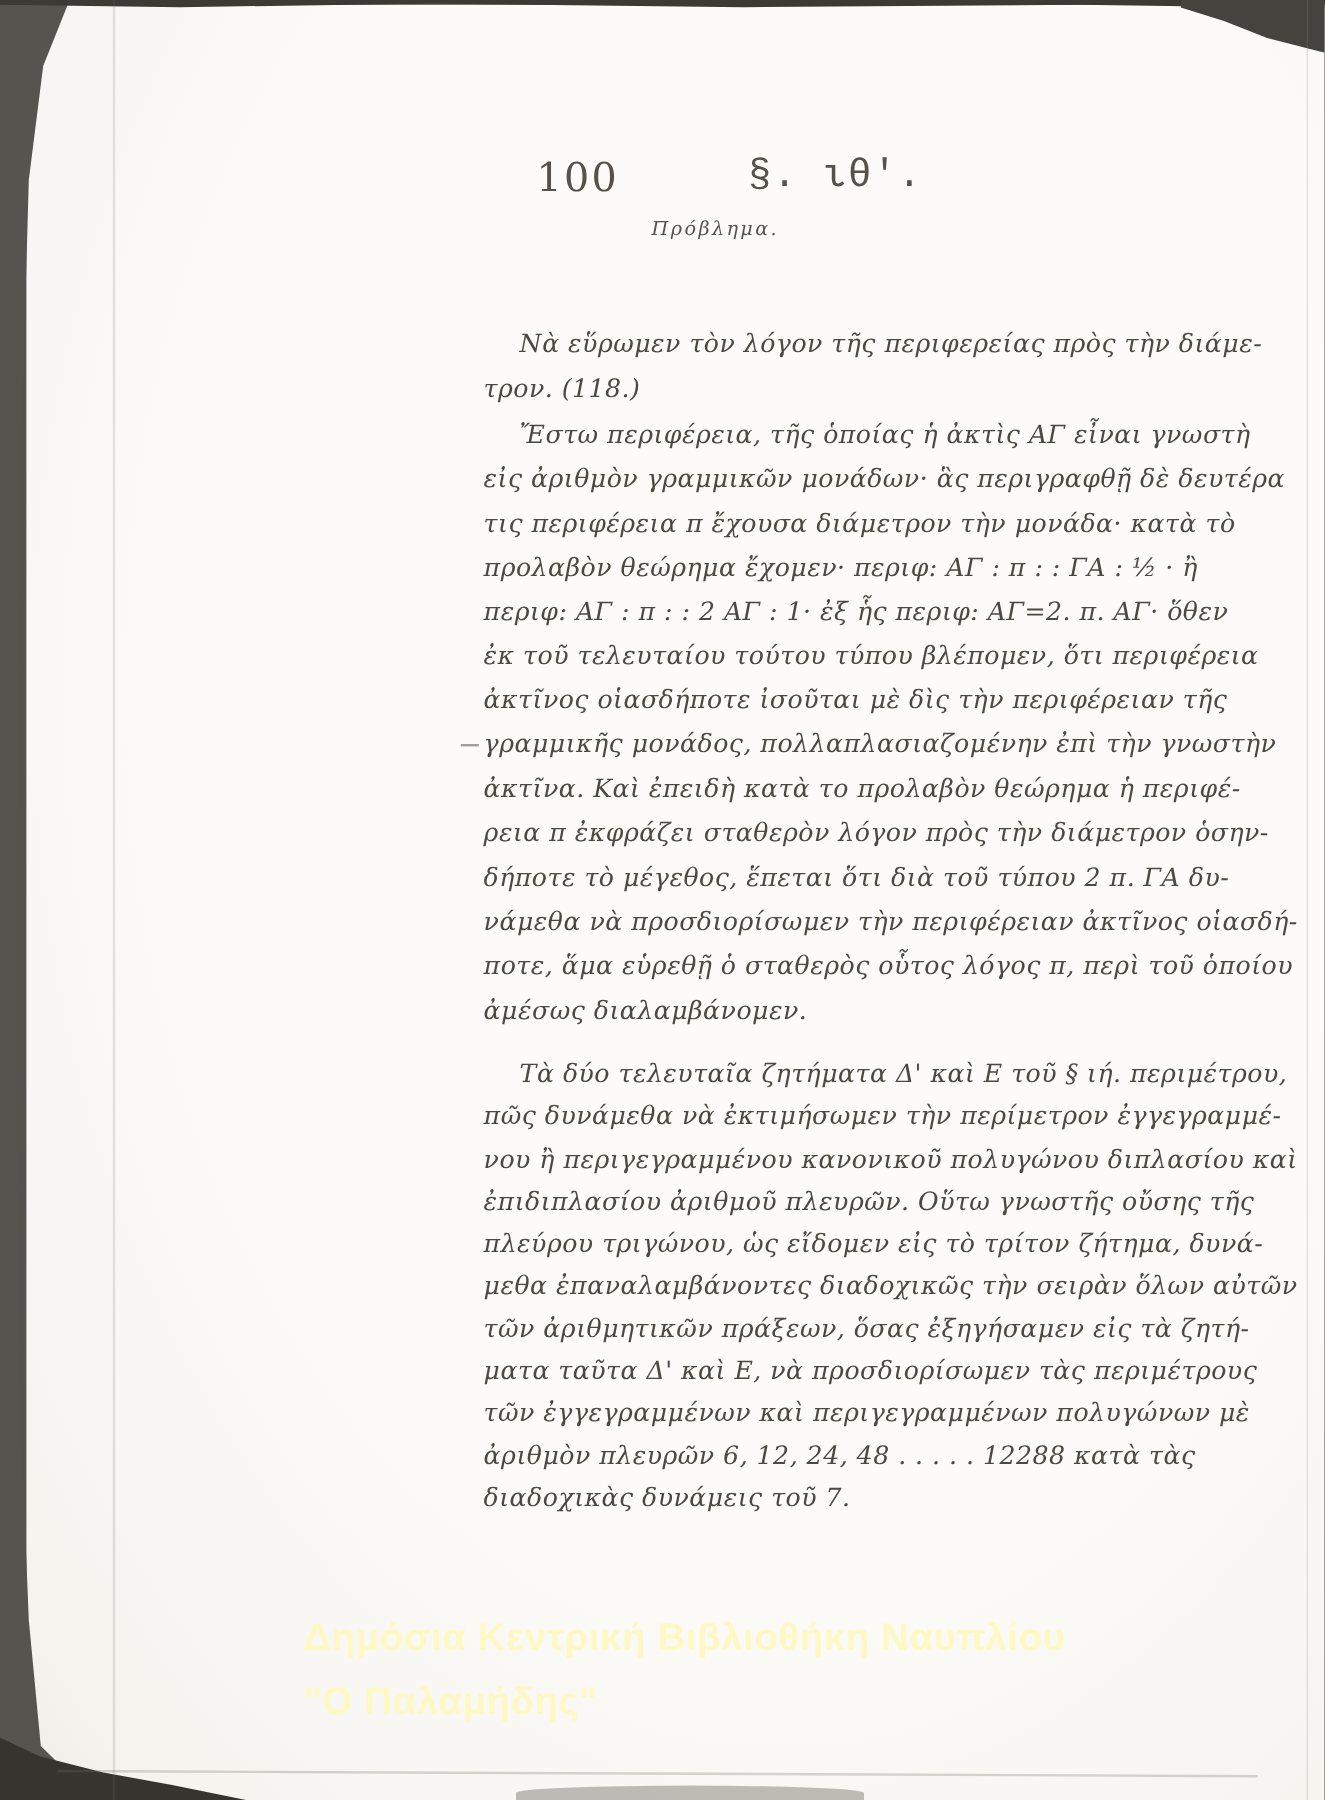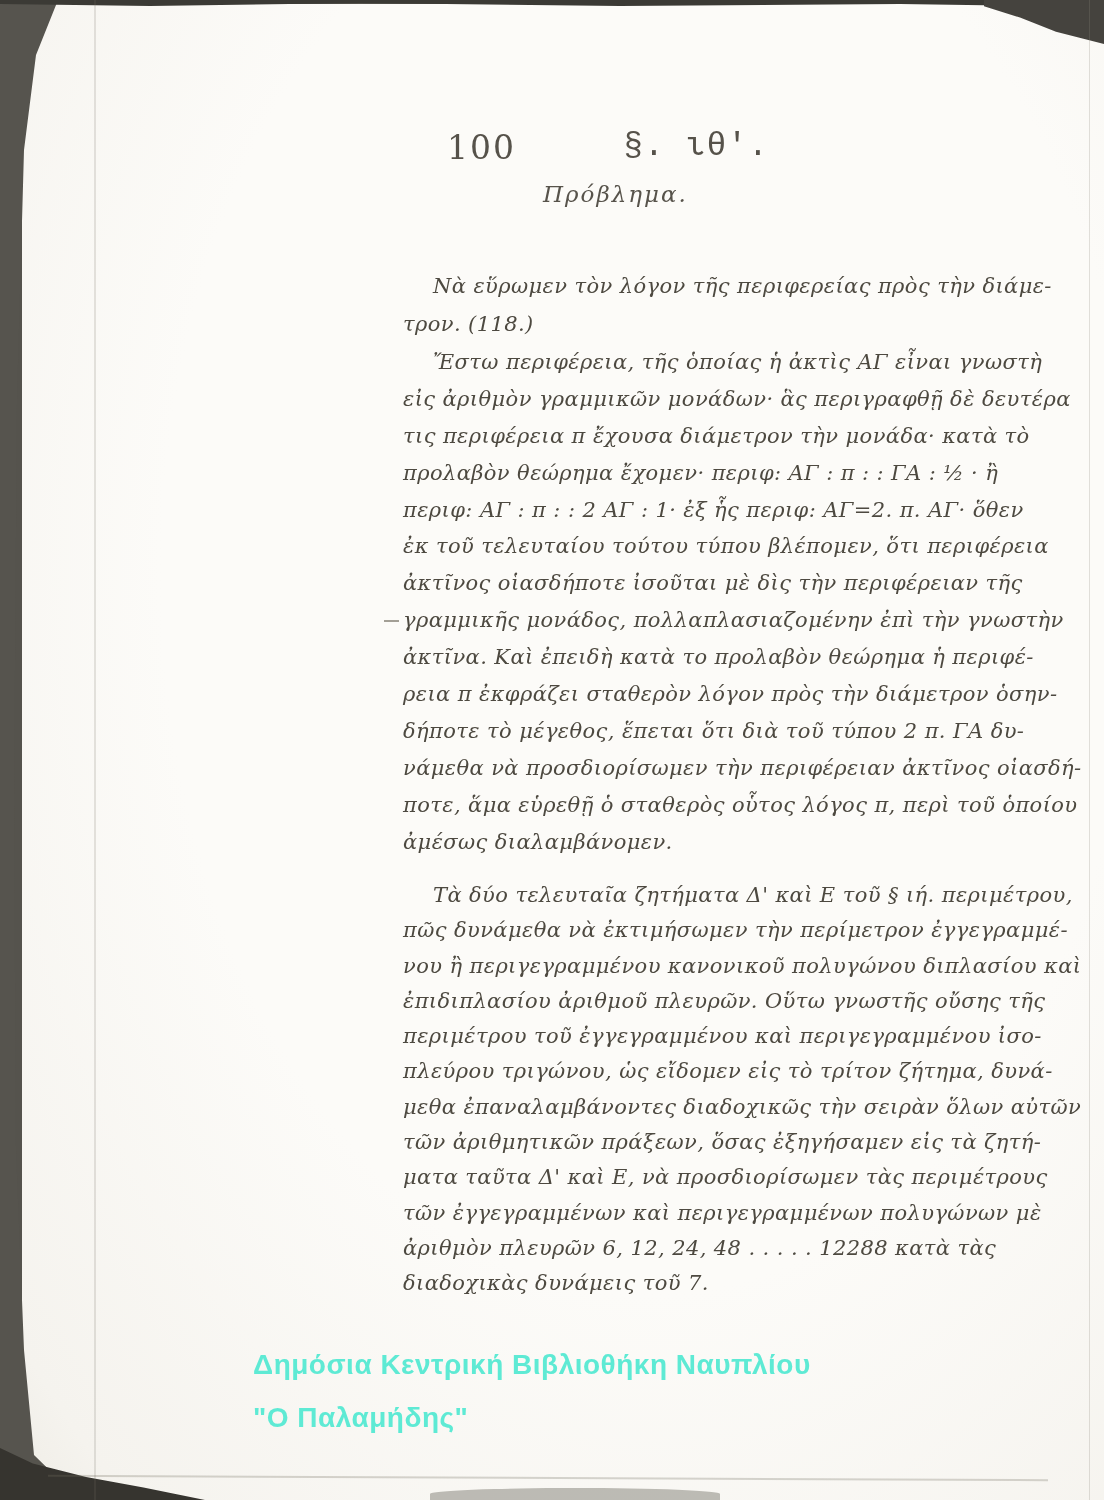--- a/index.html
+++ b/index.html
@@ -53,34 +53,34 @@
   .margin-dash{
     position:absolute; left:384px; top:620px; width:15px; height:2px;
     background:#7d786c; opacity:.7;
   }
   
   .page-content{ position:absolute; left:403px; top:0; width:586px; color:#4d4940; }
   .runhead{ position:absolute; top:128px; left:0; width:100%; height:30px;
     font-size:33px; font-style:normal; color:#56524a; }
   .pagenum{ position:absolute; left:44px; top:0; letter-spacing:2px;}
   .section-mark{ position:absolute; left:0; width:100%; text-align:center; top:0; letter-spacing:1px;font-family:Liberation Mono, monospace;}
-  .prob-heading{ position:absolute; top:181px; left:140px; font-size:23px;
+  .prob-heading{ position:absolute; top:181px; left:140px; font-size:16px;
     font-style:italic; letter-spacing:2px; color:#57534b; }
   .para{ position:absolute; left:0; width:586px; font-size:21px; font-style:italic;
     letter-spacing:.4px;margin-top:48px; }
   .para .line{ text-align:justify; text-align-last:justify; white-space:nowrap; overflow:visible; }
   .para .line.last-line{ text-align-last:left; }
   .para .line.first-line{ text-indent:30px; }
   .para-problem{ top:219px; } .para-problem .line{ height:38px; line-height:38px; }
   .para-solution{ top:296px; } .para-solution .line{ height:36.9px; line-height:36.9px; }
   .para-discussion{ top:830px; } .para-discussion .line{ height:35.3px; line-height:35.3px; }
   
   .watermark{ position:absolute; left:253px; top:1338px; width:820px;
-    font-family:"Liberation Sans", sans-serif; font-weight:700; font-size:28px;
-    line-height:53px; color:#5eead4; letter-spacing:.5px; }
+    font-family:"Liberation Sans", sans-serif; font-weight:700; font-size:32px;
+    line-height:53px; color:#fef9c3; letter-spacing:.5px; }
 </style>
 </head>
 <body>
 
 <div class="scan">
   <div class="paper"></div>
 
   <div class="edge-left"></div>
   <div class="edge-top"></div>
   <div class="corner-tr"></div>
@@ -119,21 +119,20 @@
         <div class="line">νάμεθα νὰ προσδιορίσωμεν τὴν περιφέρειαν ἀκτῖνος οἱασδή-</div>
         <div class="line">ποτε, ἅμα εὑρεθῇ ὁ σταθερὸς οὗτος λόγος π, περὶ τοῦ ὁποίου</div>
         <div class="line last-line">ἀμέσως διαλαμβάνομεν.</div>
       </div>
 
     <div class="para para-discussion">
         <div class="line first-line">Τὰ δύο τελευταῖα ζητήματα Δ' καὶ Ε τοῦ § ιή. περιμέτρου,</div>
         <div class="line">πῶς δυνάμεθα νὰ ἐκτιμήσωμεν τὴν περίμετρον ἐγγεγραμμέ-</div>
         <div class="line">νου ἢ περιγεγραμμένου κανονικοῦ πολυγώνου διπλασίου καὶ</div>
         <div class="line">ἐπιδιπλασίου ἀριθμοῦ πλευρῶν. Οὕτω γνωστῆς οὔσης τῆς</div>
-        <div class="line">περιμέτρου τοῦ ἐγγεγραμμένου καὶ περιγεγραμμένου ἰσο-</div>
         <div class="line">πλεύρου τριγώνου, ὡς εἴδομεν εἰς τὸ τρίτον ζήτημα, δυνά-</div>
         <div class="line">μεθα ἐπαναλαμβάνοντες διαδοχικῶς τὴν σειρὰν ὅλων αὐτῶν</div>
         <div class="line">τῶν ἀριθμητικῶν πράξεων, ὅσας ἐξηγήσαμεν εἰς τὰ ζητή-</div>
         <div class="line">ματα ταῦτα Δ' καὶ Ε, νὰ προσδιορίσωμεν τὰς περιμέτρους</div>
         <div class="line">τῶν ἐγγεγραμμένων καὶ περιγεγραμμένων πολυγώνων μὲ</div>
         <div class="line">ἀριθμὸν πλευρῶν 6, 12, 24, 48 . . . . . 12288 κατὰ τὰς</div>
         <div class="line last-line">διαδοχικὰς δυνάμεις τοῦ 7.</div>
       </div>
   </div>
 

